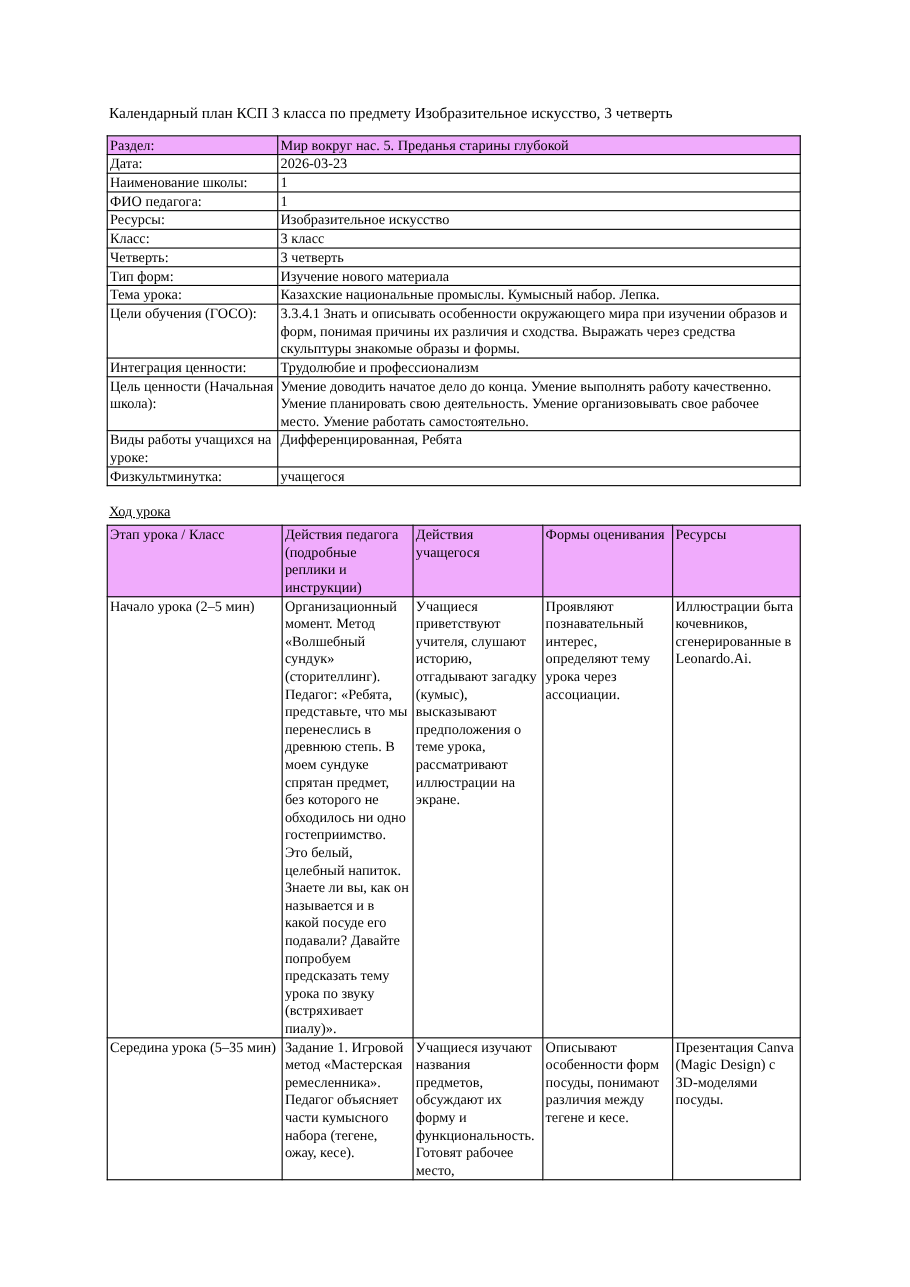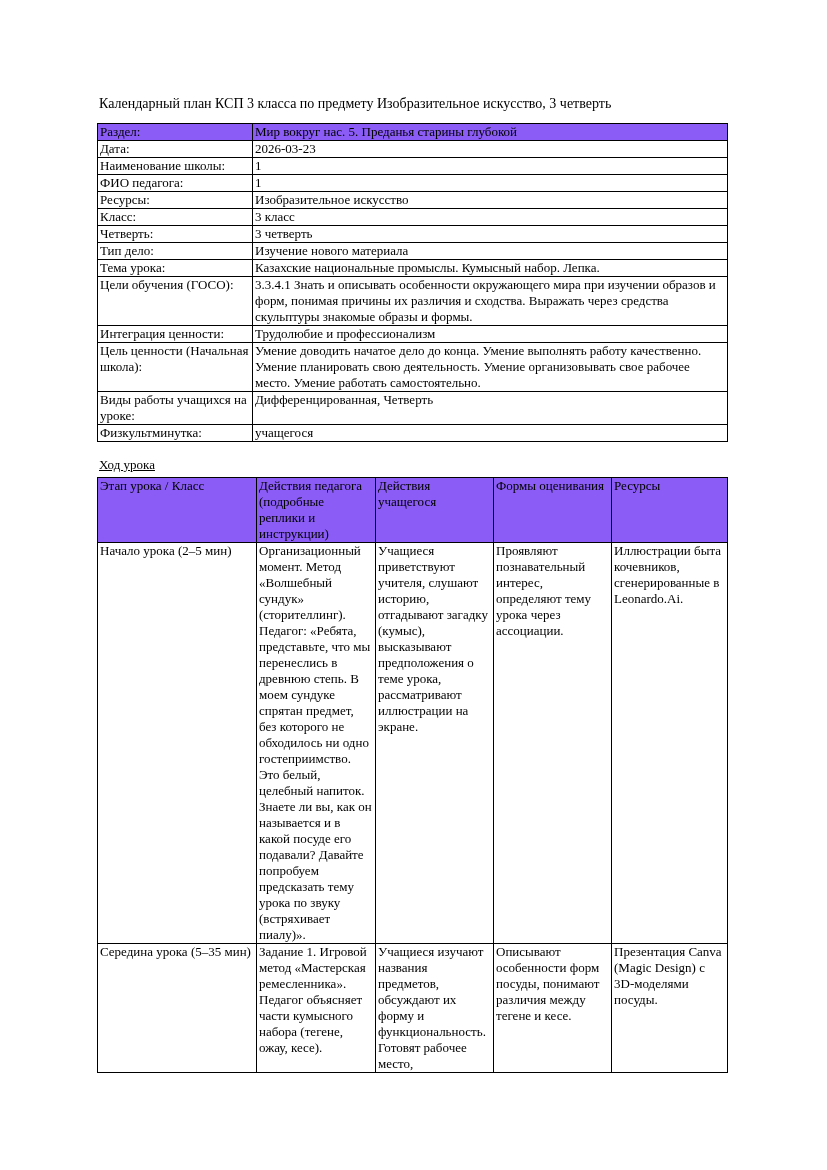--- a/index.html
+++ b/index.html
@@ -35,21 +35,21 @@
     border: 1px solid #000000;
     padding: 0 3px 0 2px;
     vertical-align: top;
     font-size: 13px;
     line-height: 16px;
     font-weight: normal;
     text-align: left;
     overflow-wrap: break-word;
   }
   tr.shaded td, tr.shaded th {
-    background: #8b5cf6;
+    background: #f0abfc;
   }
   .section-label {
     font-size: 13px;
     line-height: 16px;
     margin: 15px 0 4px 2px;
     text-decoration: underline;
   }
   .info-table .c-label  { width: 155px; }
   .info-table .c-value  { width: 475px; }
   .lesson-table .c-stage      { width: 159px; }
@@ -93,42 +93,42 @@
       </tr>
       <tr>
         <td>Класс:</td>
         <td>3 класс</td>
       </tr>
       <tr>
         <td>Четверть:</td>
         <td>3 четверть</td>
       </tr>
       <tr>
-        <td>Тип дело:</td>
+        <td>Тип форм:</td>
         <td>Изучение нового материала</td>
       </tr>
       <tr>
         <td>Тема урока:</td>
         <td>Казахские национальные промыслы. Кумысный набор. Лепка.</td>
       </tr>
       <tr>
         <td>Цели обучения (ГОСО):</td>
         <td>3.3.4.1 Знать и описывать особенности окружающего мира при изучении образов и форм, понимая причины их различия и сходства. Выражать через средства скульптуры знакомые образы и формы.</td>
       </tr>
       <tr>
         <td>Интеграция ценности:</td>
         <td>Трудолюбие и профессионализм</td>
       </tr>
       <tr>
         <td>Цель ценности (Начальная школа):</td>
         <td>Умение доводить начатое дело до конца. Умение выполнять работу качественно. Умение планировать свою деятельность. Умение организовывать свое рабочее место. Умение работать самостоятельно.</td>
       </tr>
       <tr>
         <td>Виды работы учащихся на уроке:</td>
-        <td>Дифференцированная, Четверть</td>
+        <td>Дифференцированная, Ребята</td>
       </tr>
       <tr>
         <td>Физкультминутка:</td>
         <td>учащегося</td>
       </tr>
     </tbody>
   </table>
 
   <div class="section-label">Ход урока</div>
 

